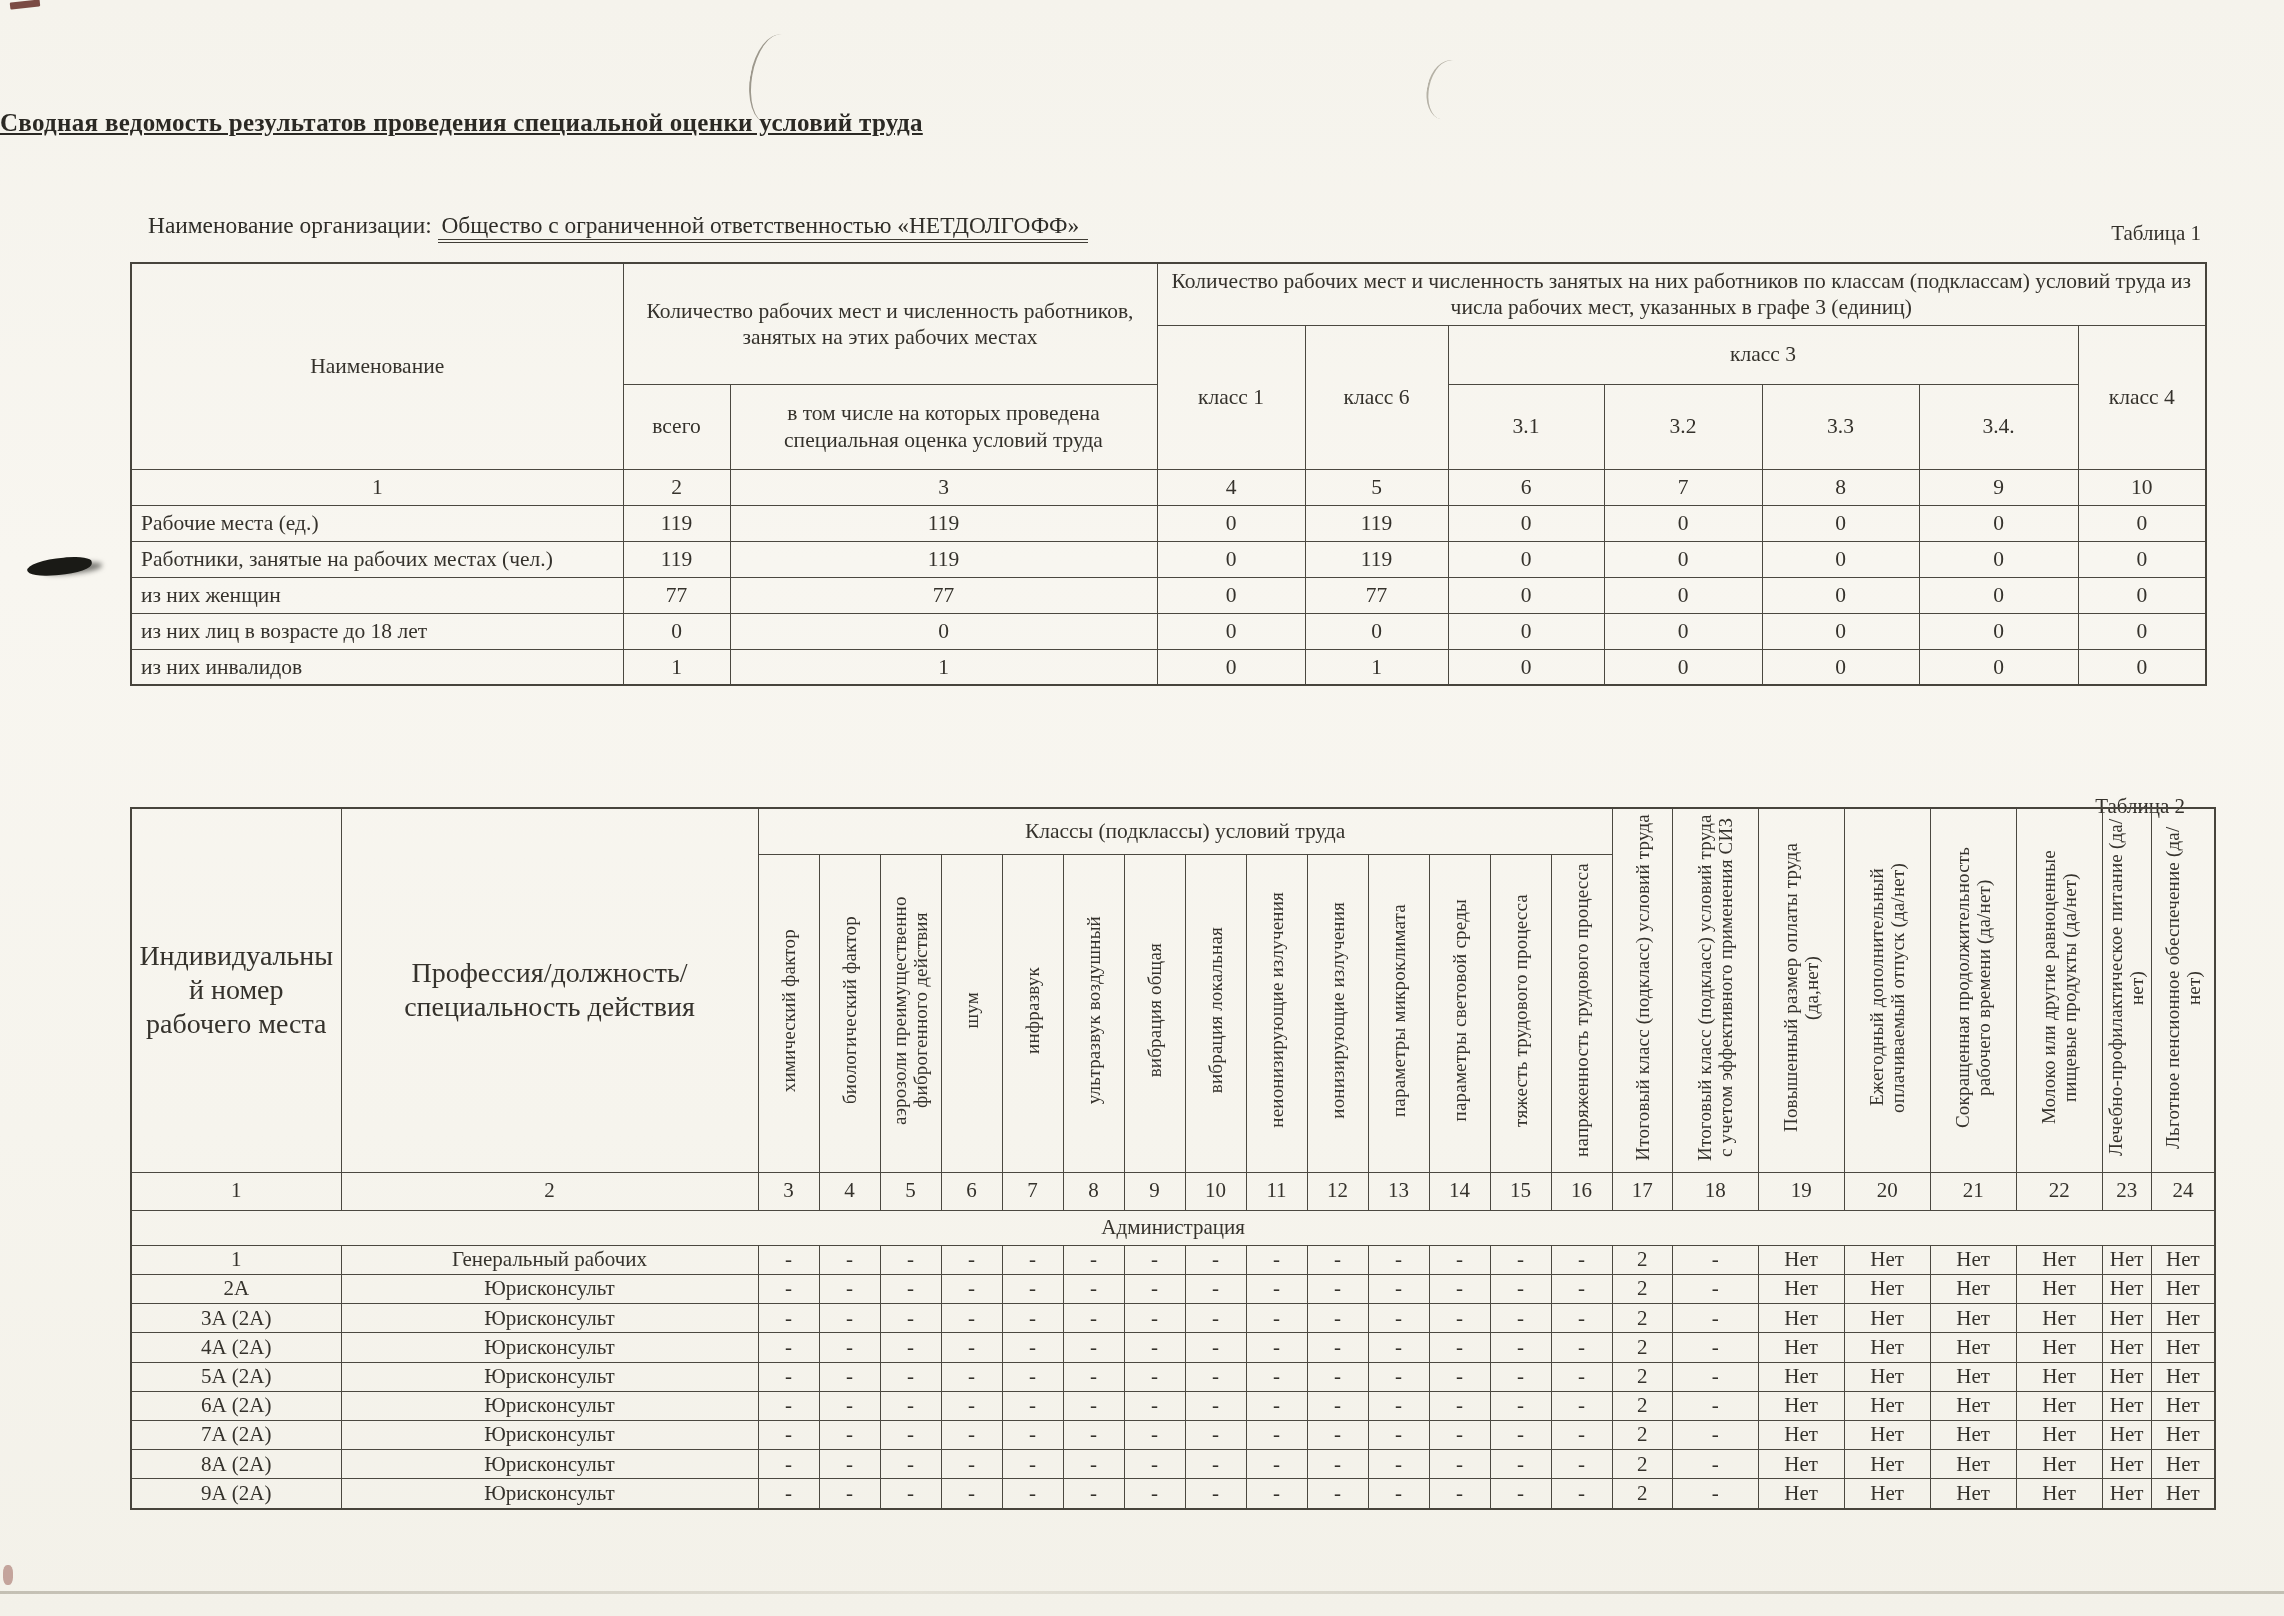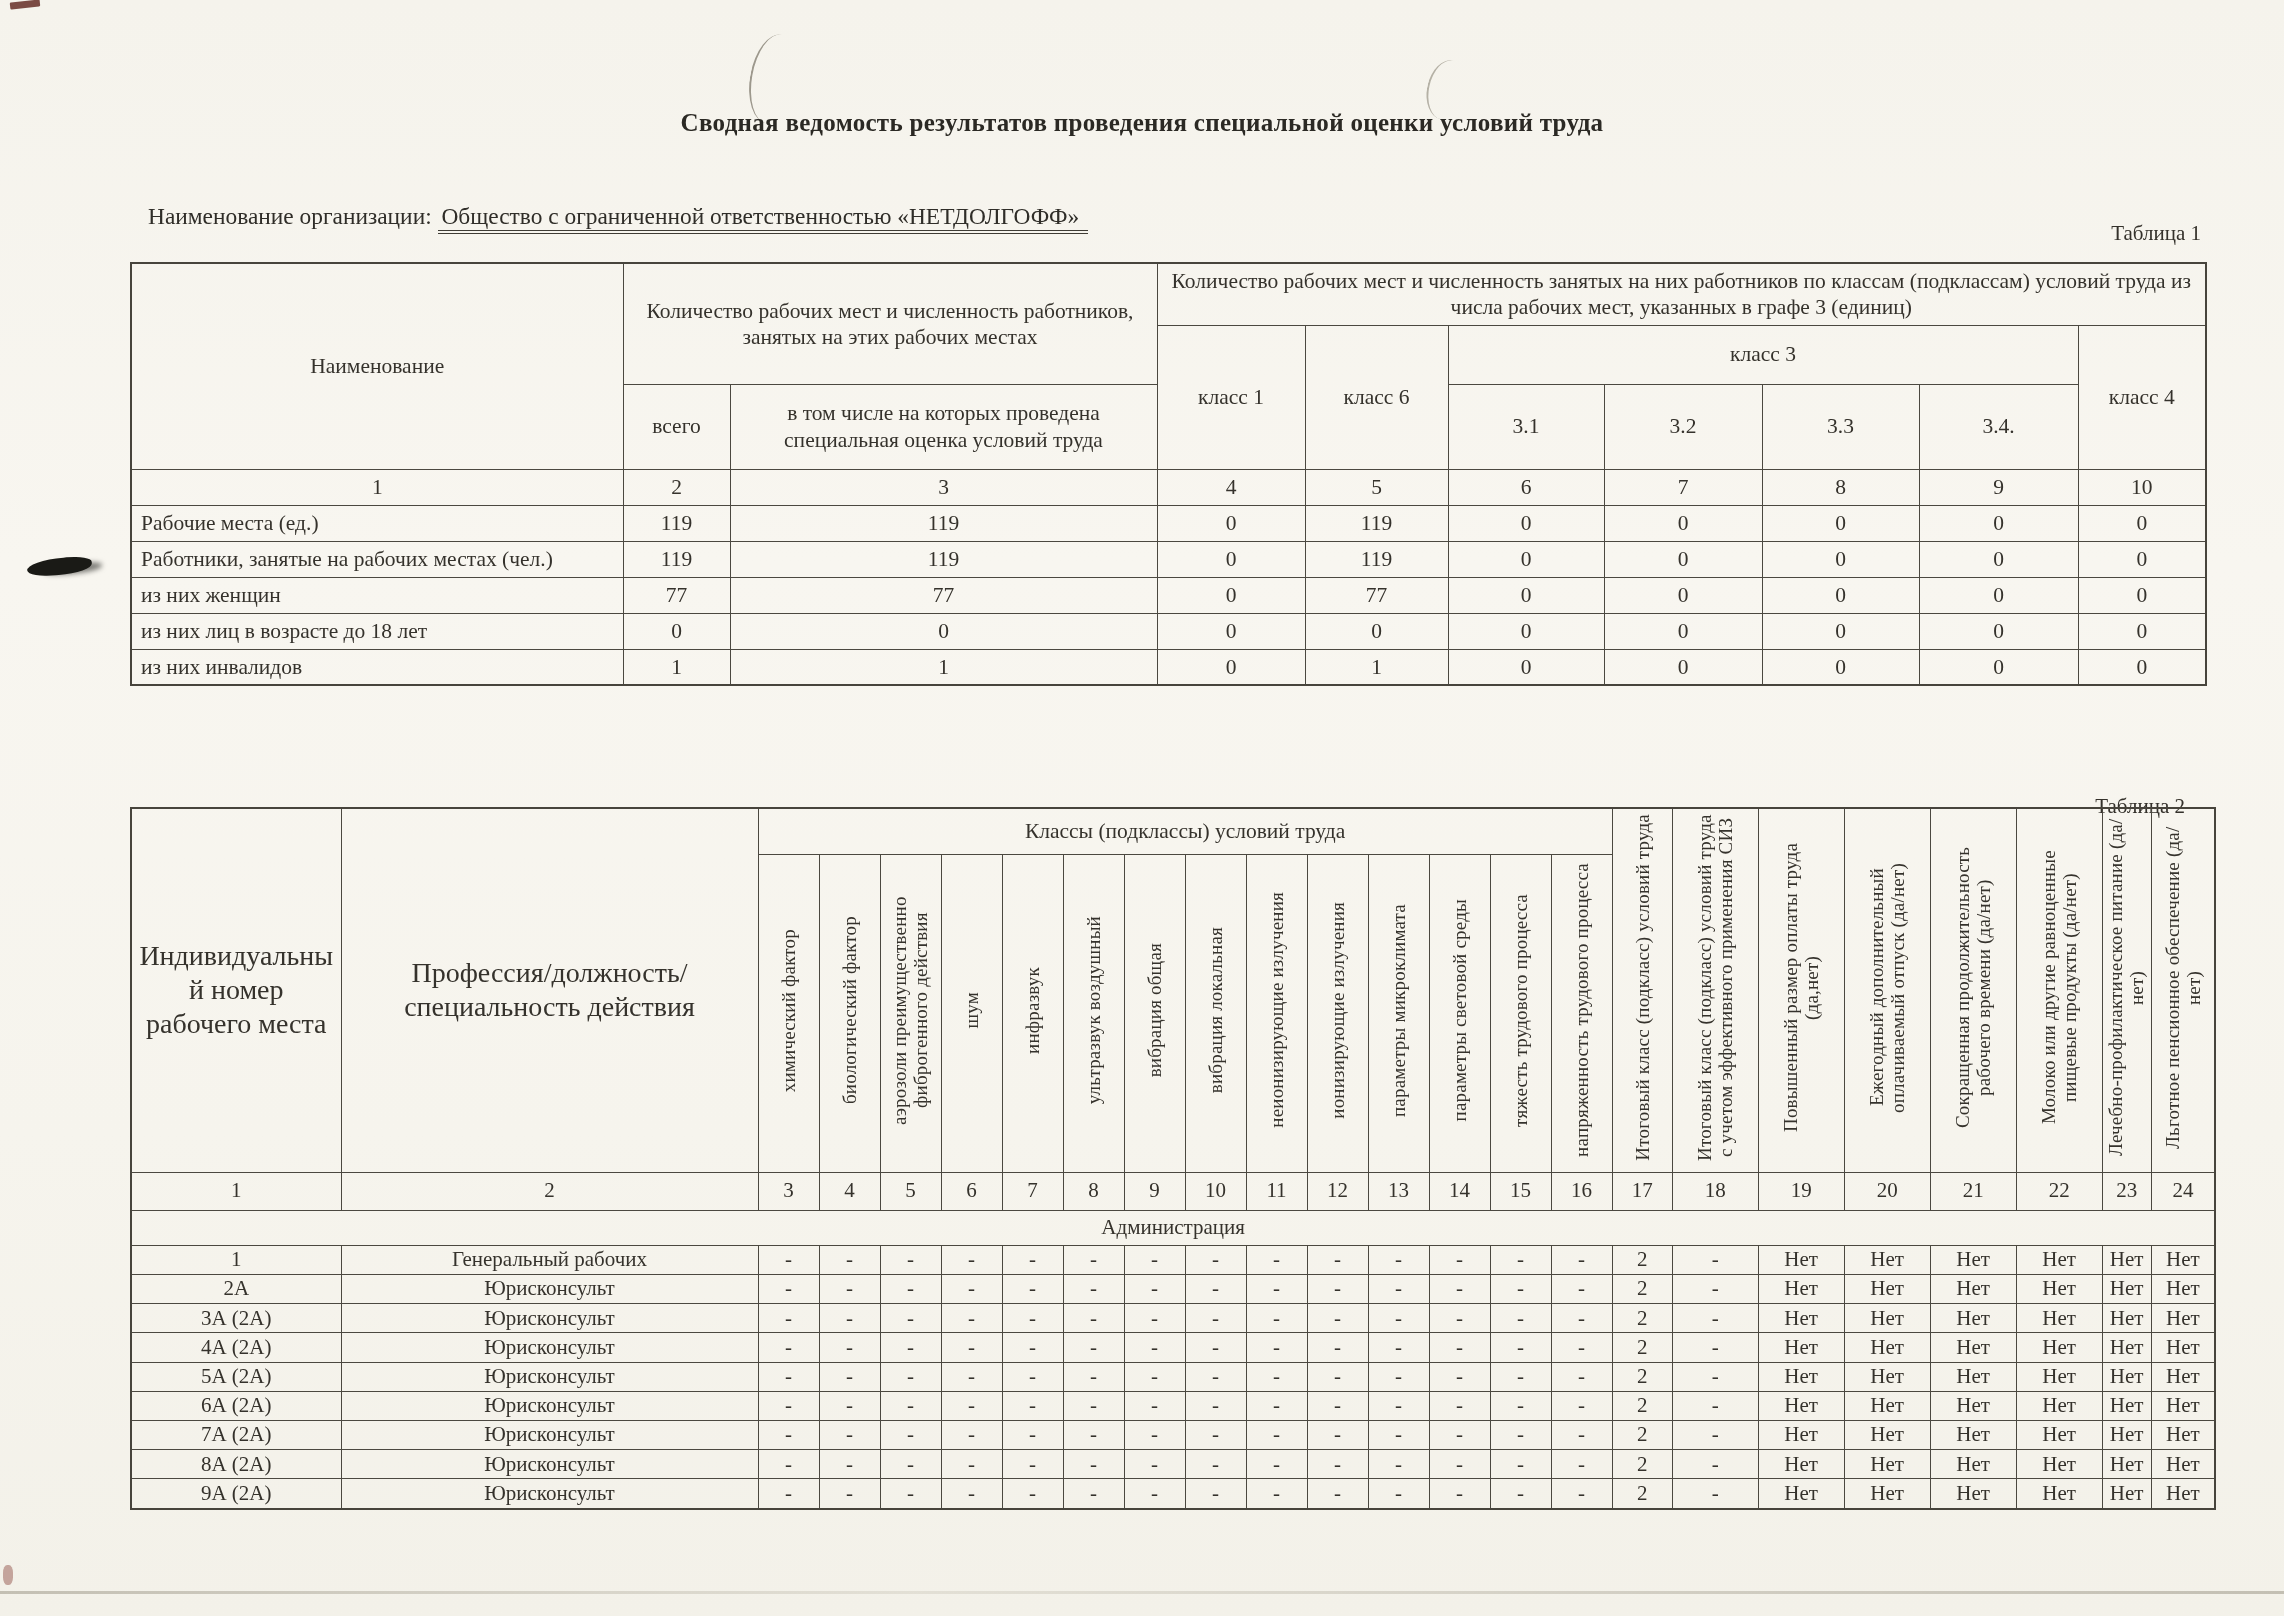--- a/index.html
+++ b/index.html
@@ -6,23 +6,23 @@
   .page {
     position:relative; width:2284px; height:1617px; overflow:hidden;
     background:linear-gradient(180deg,#f5f3ec 0%,#f8f6f0 35%,#f6f4ed 70%,#f3f1e9 100%);
     font-family:"Liberation Serif","DejaVu Serif",serif;
     color:#2f2d28;
   }
 
   
   .title {
     position:absolute; top:109px; left:0; width:100%; margin:0;
-    text-align:center; font-size:25px; font-weight:bold; letter-spacing:0.3px; color:#2b2924;
+    font-size:25px; font-weight:bold; letter-spacing:0.3px; color:#2b2924;text-decoration:underline;
   }
-  .org-line { position:absolute; top:203px; left:148px; font-size:23.4px; white-space:nowrap; }
+  .org-line { position:absolute; top:212px; left:148px; font-size:23.4px; white-space:nowrap; }
   .org-name { border-bottom:4.6px double #3f3c35; padding:0 9px 1.3px 3.9px; }
   .tcap { position:absolute; font-size:21px; color:#34312b; }
   .tcap1 { top:221px;  right:83px; }
   .tcap2 { top:794px; right:99px; }
 
   
   table {
     position:absolute; left:130px; width:2076px;
     border-collapse:collapse; table-layout:fixed;
     border:2px solid #47443c;

